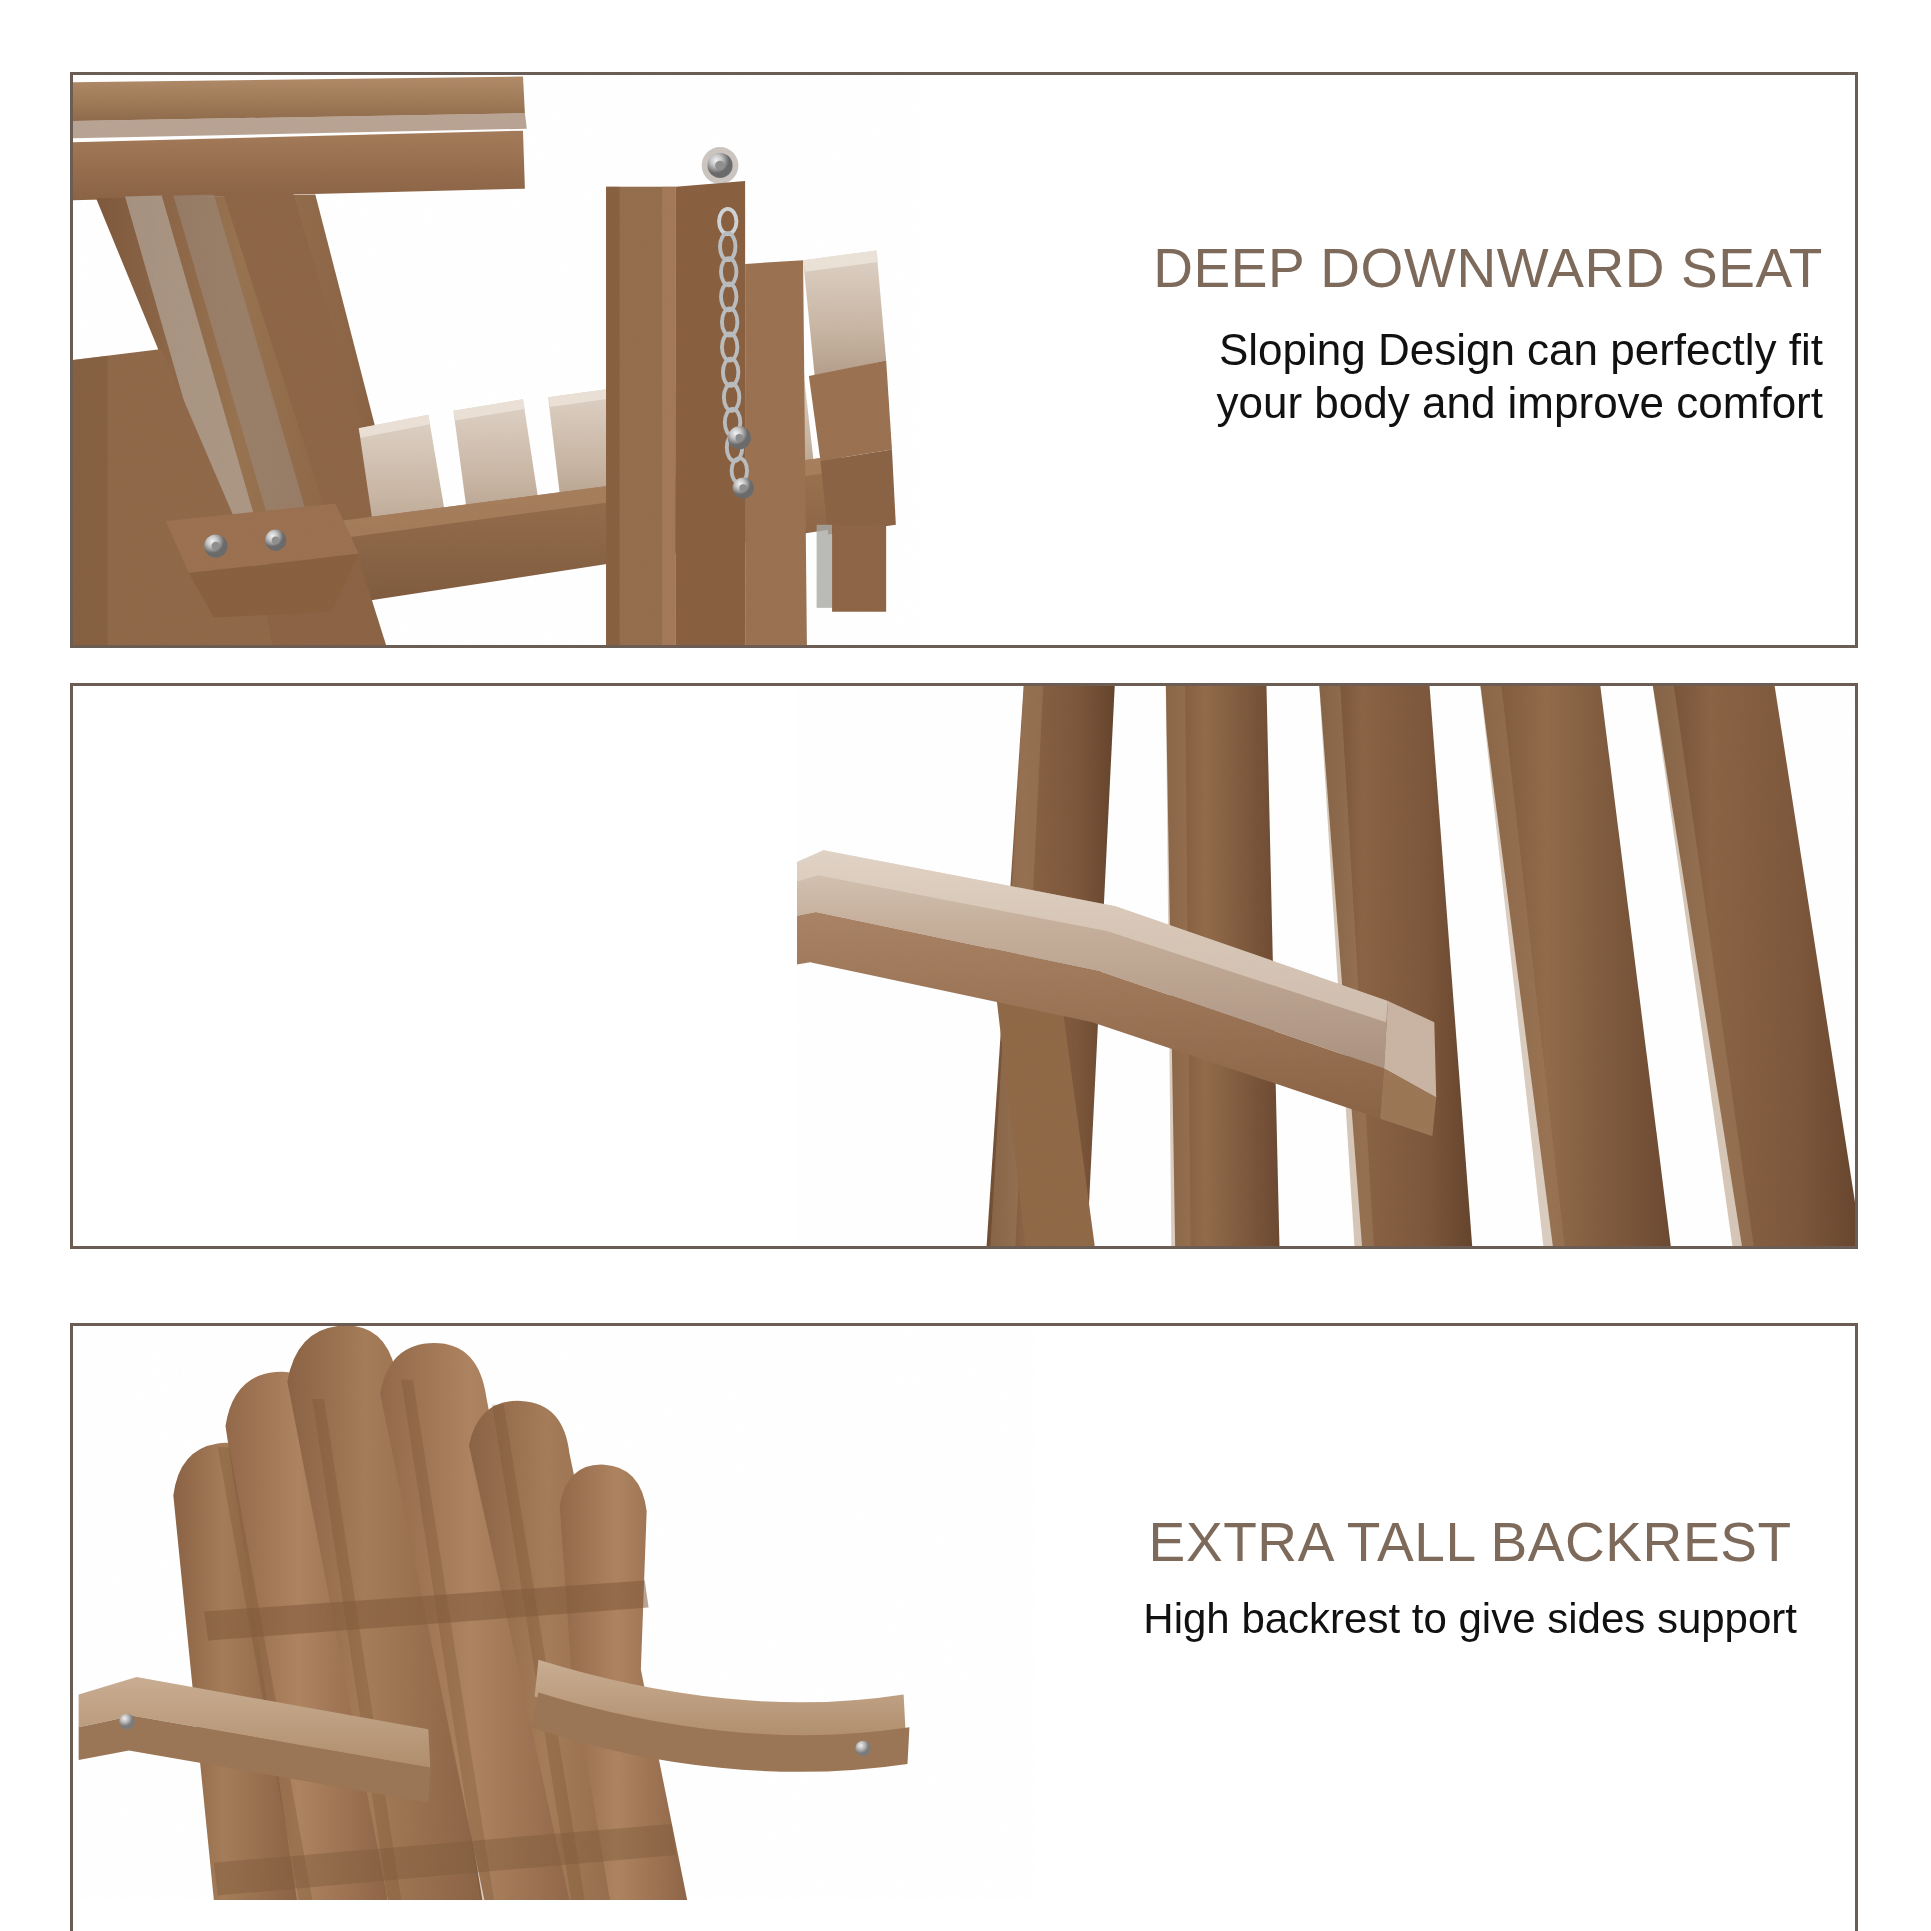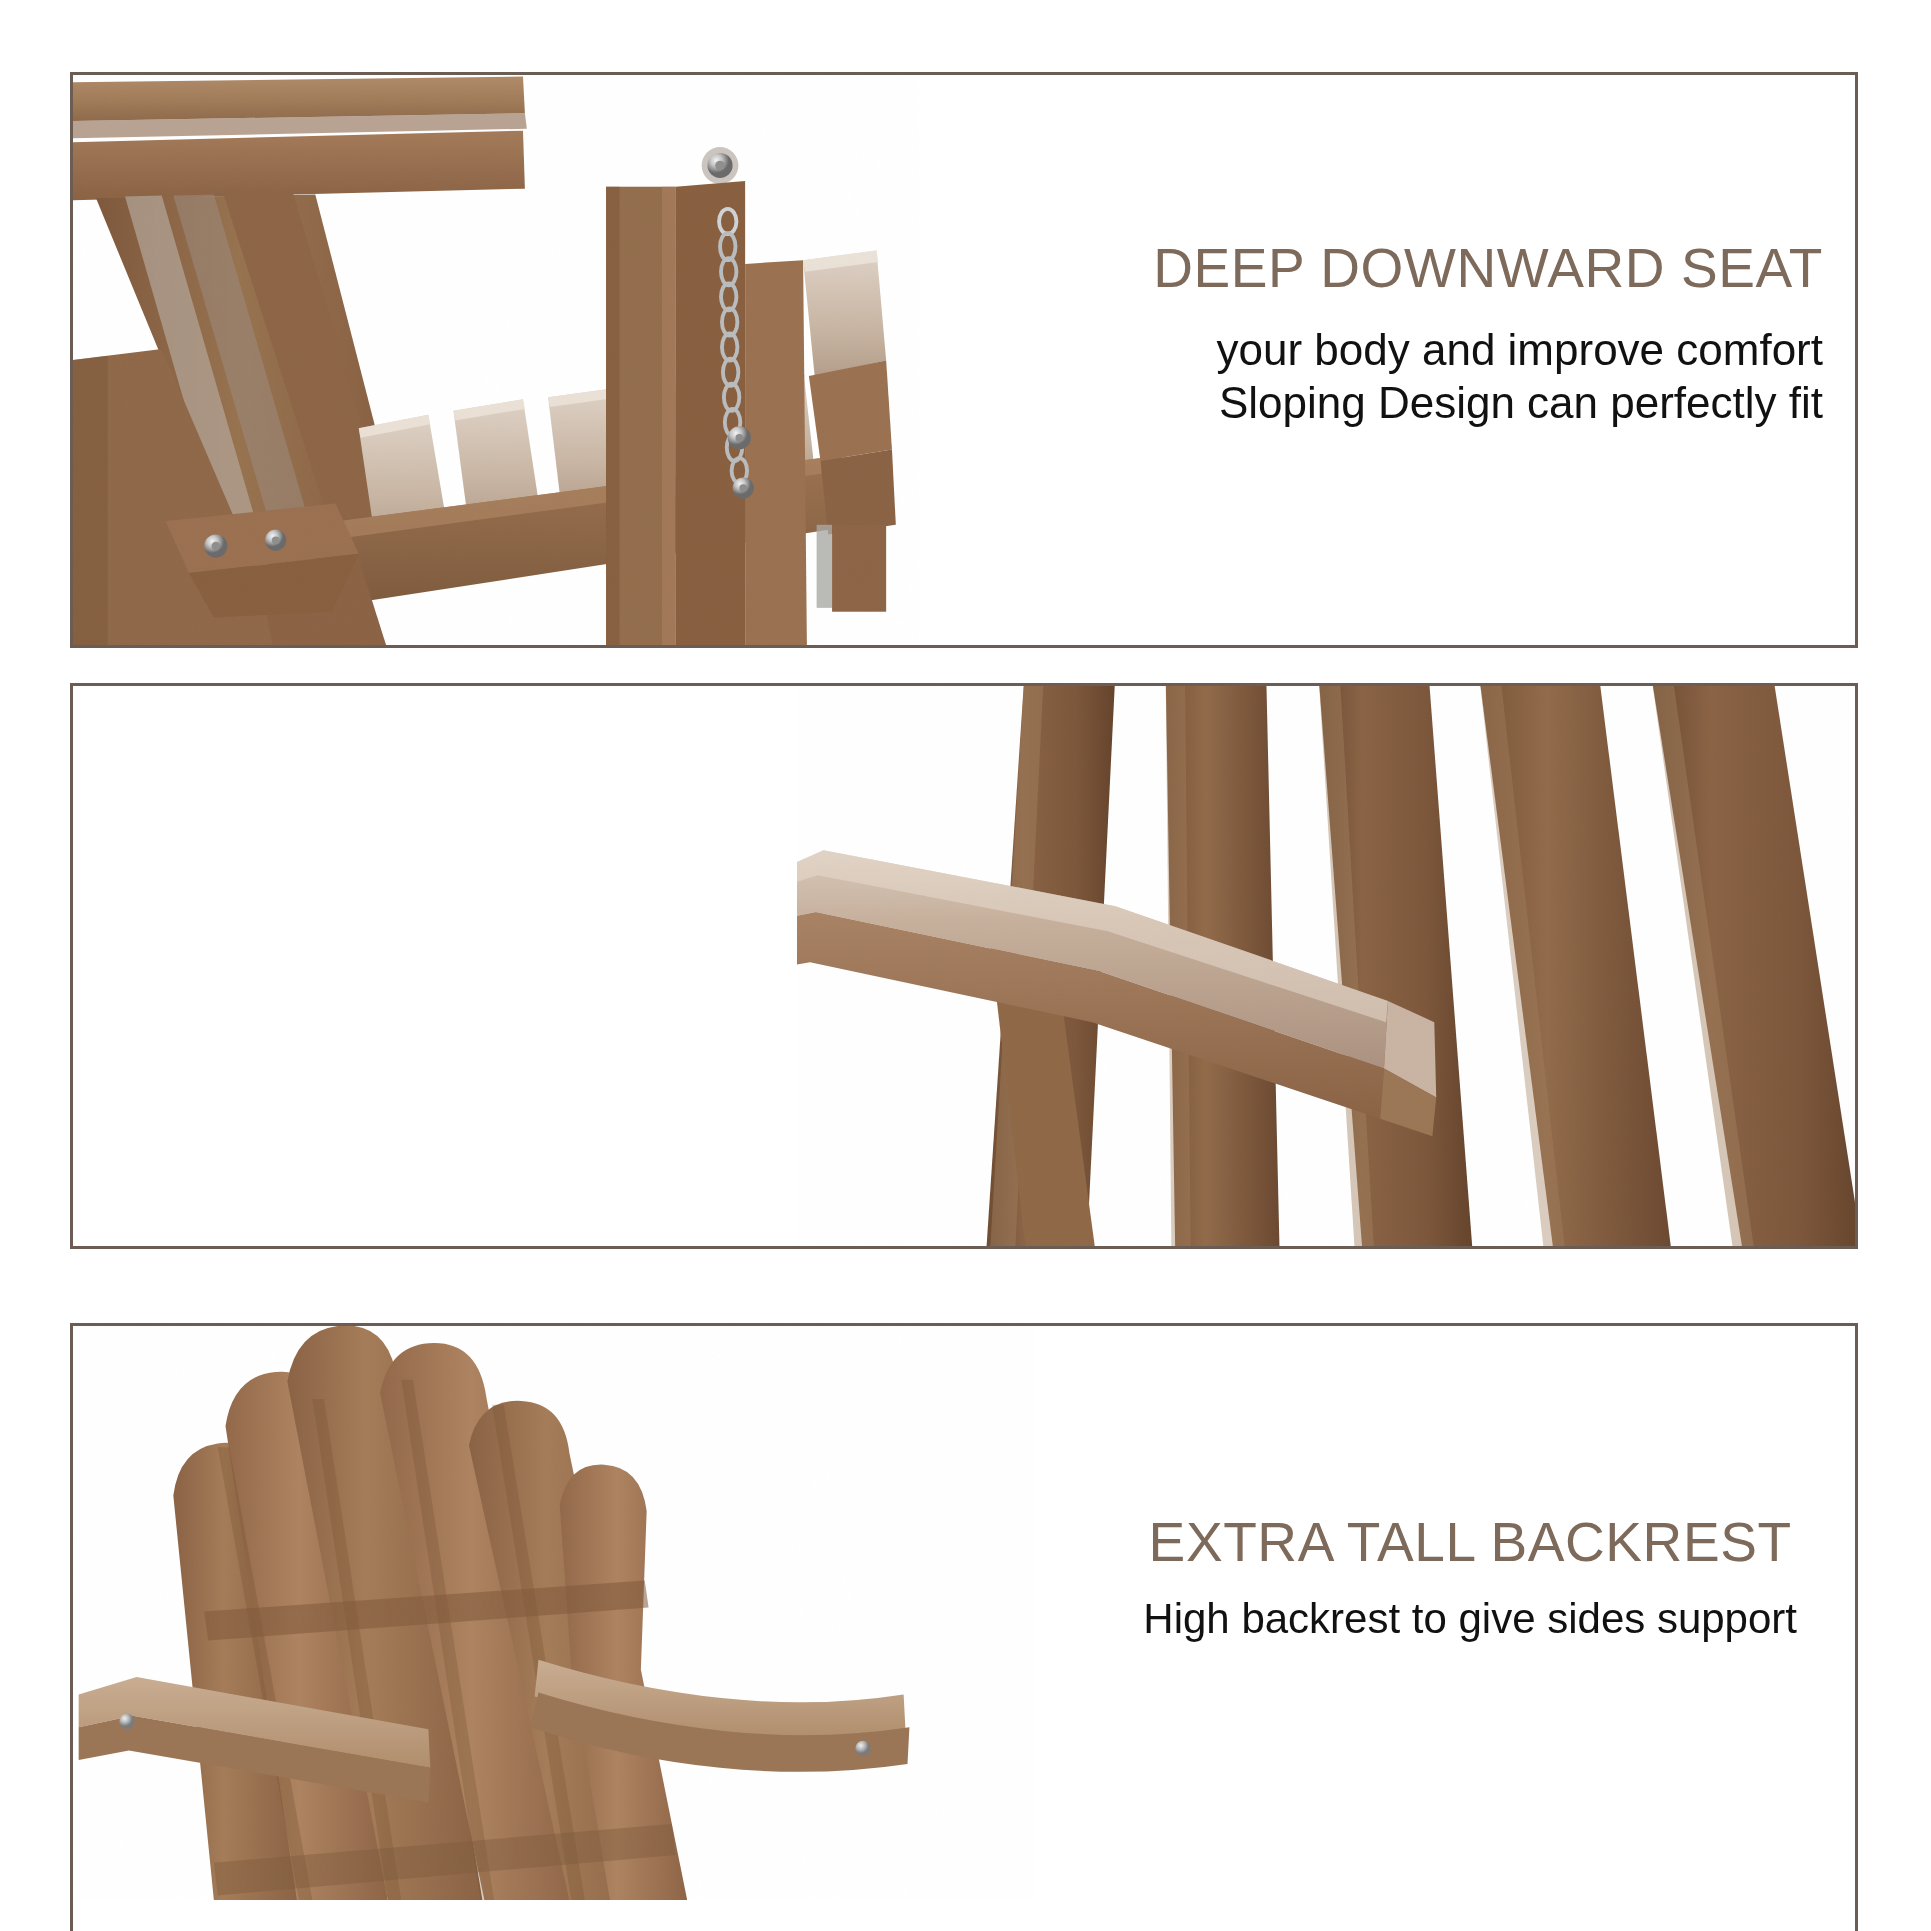--- a/index.html
+++ b/index.html
@@ -187,22 +187,22 @@
       <g>
         <rect x="774" y="470" width="16" height="86" fill="#a9a9a5" opacity=".8"></rect>
         <rect x="790" y="470" width="56" height="90" fill="#8d6446"></rect>
       </g>
 
       <rect x="0" y="0" width="880" height="605" filter="url(#grain1)" fill="#6b4a2e" opacity=".10"></rect>
     </svg>
 
     <div class="textblock" id="text-1">
       <div class="heading">DEEP DOWNWARD SEAT</div>
+      <div class="body">Sloping Design can perfectly fit</div>
       <div class="body">your body and improve comfort</div>
-      <div class="body">Sloping Design can perfectly fit</div>
     </div>
   </div>
 
   <div class="panel" id="panel-2">
 
     <svg class="photo" style="right:-3.9px; top:-3.9px; width:1062px; height:574px;" viewBox="0 0 1100 594" preserveAspectRatio="xMidYMid slice">
       <defs>
         <linearGradient id="p2slatA" x1="0" y1="0" x2="1" y2="0">
           <stop offset="0%" stop-color="#6d4a30"></stop>
             <stop offset="28%" stop-color="#8a6244"></stop>

